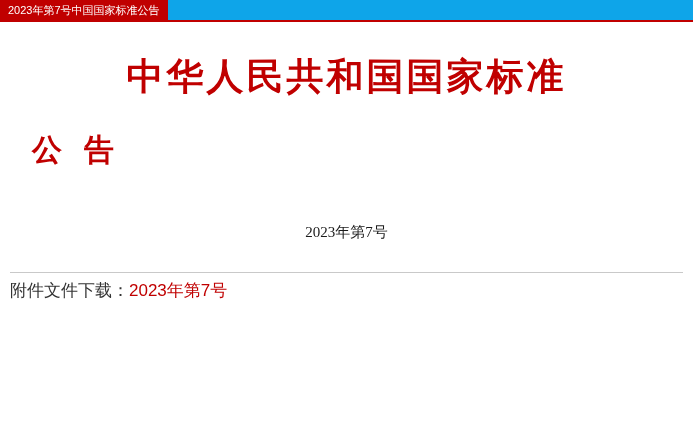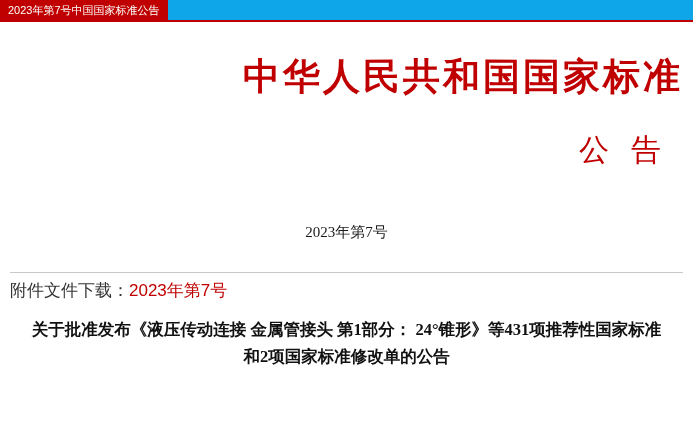--- a/index.html
+++ b/index.html
@@ -36,34 +36,34 @@
   }
 
   
   .page {
     padding: 0 10px;
     box-sizing: border-box;
     width: 693px;
   }
 
   .main-title {
-    text-align: right;
+    text-align: center;
     color: #c00000;
     font-family: Liberation Mono, monospace;
     font-weight: bold;
     font-size: 37px;
     letter-spacing: 3px;
     margin-top: 30px;
   }
 
   .sub-title {
-    text-align: right;
+    text-align: left;
     color: #c00000;
     font-family: "Liberation Serif", serif;
-    font-weight: normal;
+    font-weight: bold;
     font-size: 30px;
     letter-spacing: 22px;
     margin-top: 28px;
     text-indent: 22px;
   }
 
   .issue-no {
     text-align: center;
     color: #1a1a1a;
     font-family: "Liberation Serif", serif;
@@ -122,16 +122,15 @@
   <div class="sub-title">公告</div>
 
   <div class="issue-no">2023年第7号</div>
 
   <hr class="divider">
 
   <div class="attachment">
     <span class="att-label">附件文件下载：</span><a class="att-link" href="#">2023年第7号</a>
   </div>
 
-  <div class="doc-title">关于批准发布《液压传动连接 金属管接头 第1部分： 24°锥形》等431项推荐性国家标准和2项国家标准修改单的公告</div>
 
 
 </div>
 
 </body></html>

